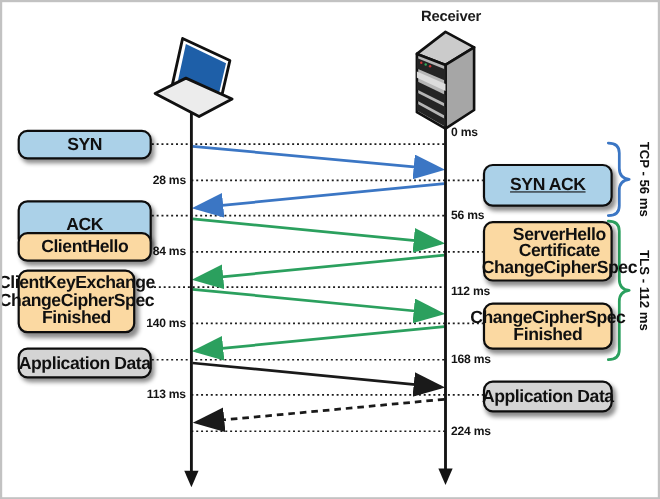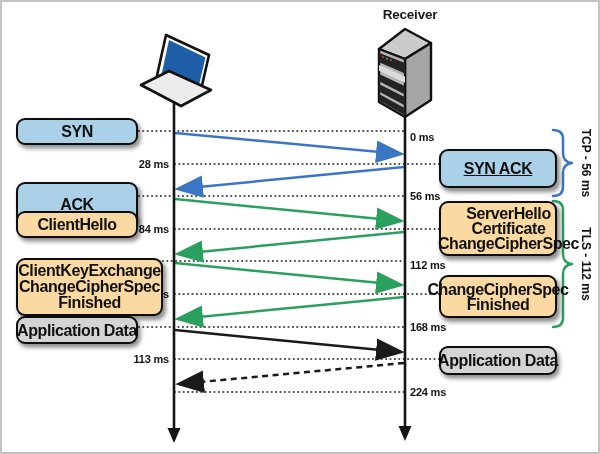--- a/index.html
+++ b/index.html
@@ -114,40 +114,40 @@
     </g>
 
     <g>
       <path class="brace br-tcp" d="M 551,128 Q 561,128 561,137 L 561,151 Q 561,160 570,161 Q 561,162 561,171 L 561,185 Q 561,194 551,194"></path>
       <path class="brace br-tls" d="M 551,199 Q 561,199 561,208 L 561,252 Q 561,261 570,262 Q 561,263 561,272 L 561,316 Q 561,325 551,325"></path>
     </g>
   </svg>
 
   <div class="actor-label" style="left:363px;">Receiver</div>
 
-  <div class="time-label t-right" style="top:128px;">0 ms</div>
+  <div class="time-label t-right" style="top:112px;">0 ms</div>
   <div class="time-label t-left" style="top:155px;">28 ms</div>
   <div class="time-label t-right" style="top:187px;">56 ms</div>
   <div class="time-label t-left" style="top:220px;">84 ms</div>
   <div class="time-label t-right" style="top:240px;margin-top:16px;">112 ms</div>
   <div class="time-label t-left" style="top:285px;">140 ms</div>
   <div class="time-label t-right" style="top:318px;">168 ms</div>
   <div class="time-label t-left" style="top:350px;">113 ms</div>
   <div class="time-label t-right" style="top:383px;">224 ms</div>
 
   <div class="box box-tcp" style="left:14px;top:116px;width:122px;height:27px;">
     <div class="bl">SYN</div>
   </div>
   <div class="box box-tcp" style="left:14px;top:180px;width:122px;height:44px;">
     <div class="bl">ACK</div>
   </div>
   <div class="box box-tls" style="left:14px;top:209px;width:122px;height:27px;">
     <div class="bl">ClientHello</div>
   </div>
-  <div class="box box-tls lh16" style="left:14px;top:256px;width:147px;height:58px;">
+  <div class="box box-tls lh16" style="left:14px;top:243px;width:107px;height:58px;">
     <div class="bl">ClientKeyExchange</div>
     <div class="bl">ChangeCipherSpec</div>
     <div class="bl">Finished</div>
   </div>
   <div class="box box-data" style="left:14px;top:314px;width:122px;height:28px;">
     <div class="bl">Application Data</div>
   </div>
 
   <div class="box box-tcp" style="left:437px;top:147px;width:118px;height:39px;text-decoration:underline;">
     <div class="bl">SYN ACK</div>

